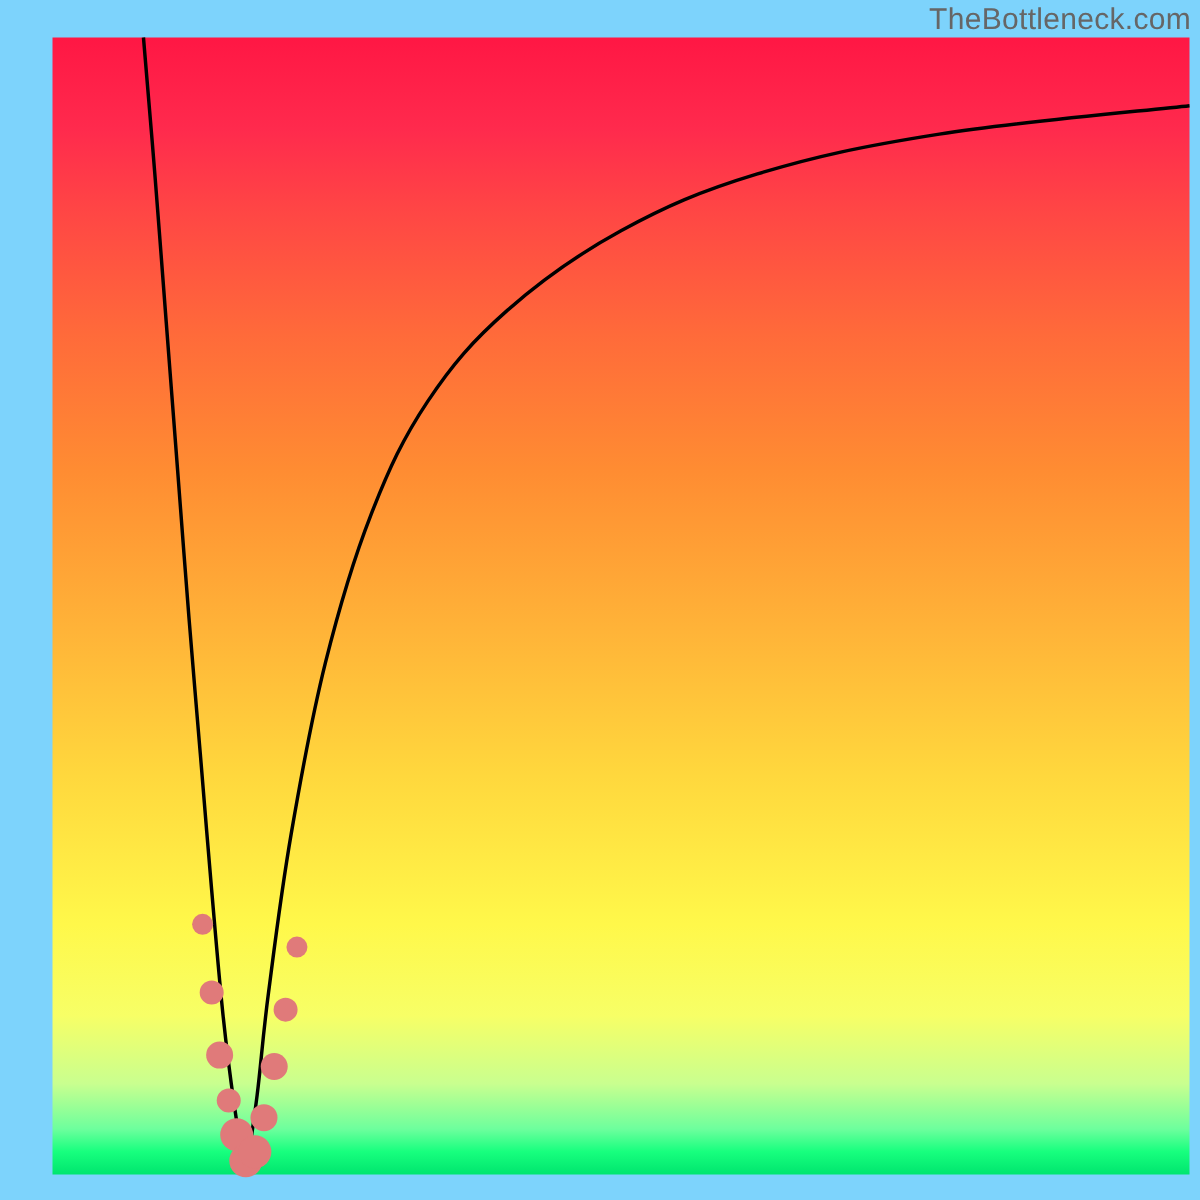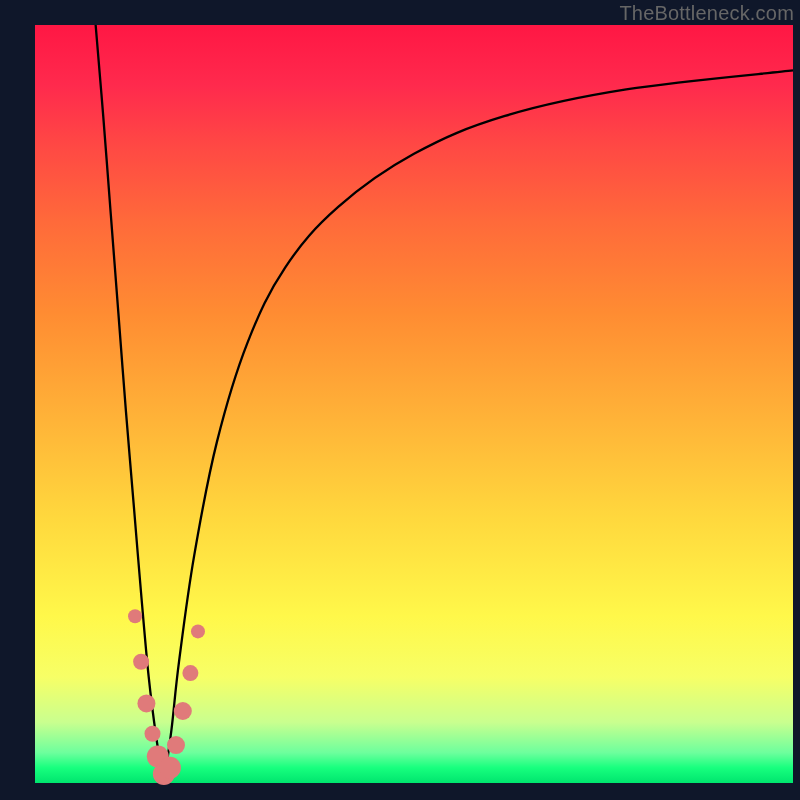--- a/index.html
+++ b/index.html
@@ -8,21 +8,21 @@
     width: 800px;
     height: 800px;
     background: #000;
     overflow: hidden;
     font-family: Arial, Helvetica, sans-serif;
   }
   .wrapper {
     position: relative;
     width: 800px;
     height: 800px;
-    background: #0f172a;
+    background: #7dd3fc;
   }
   .plot-area {
     position: absolute;
     left: 35px;
     top: 25px;
     width: 758px;
     height: 758px;
     background: linear-gradient(
       to bottom,
       #ff1744 0%,

